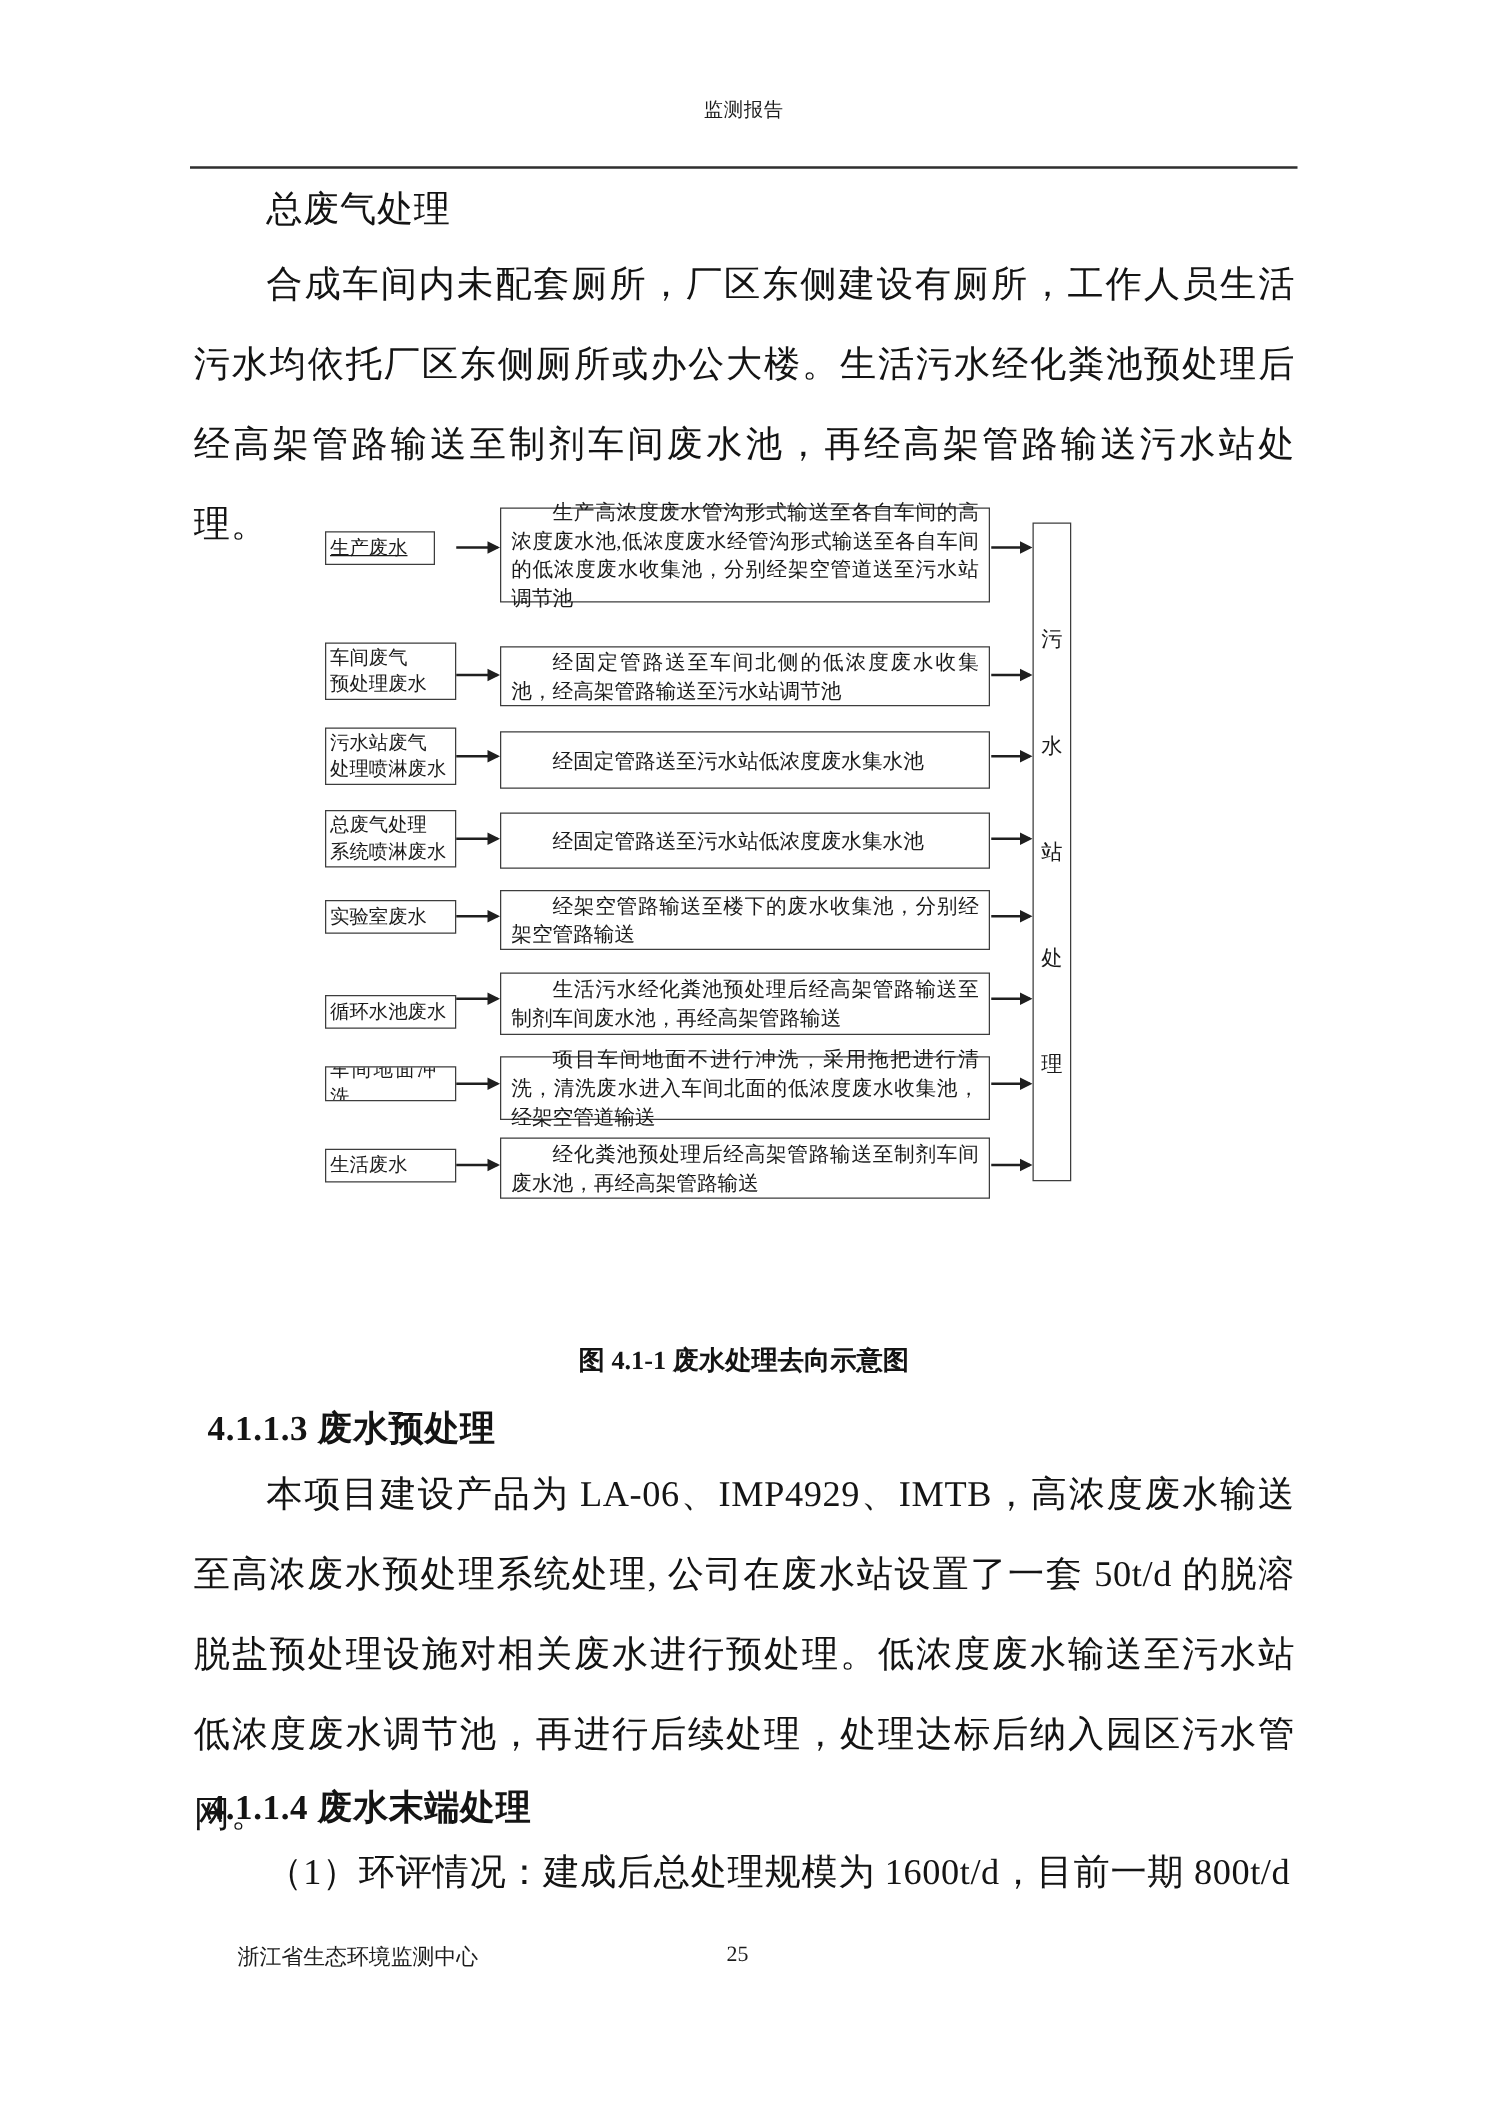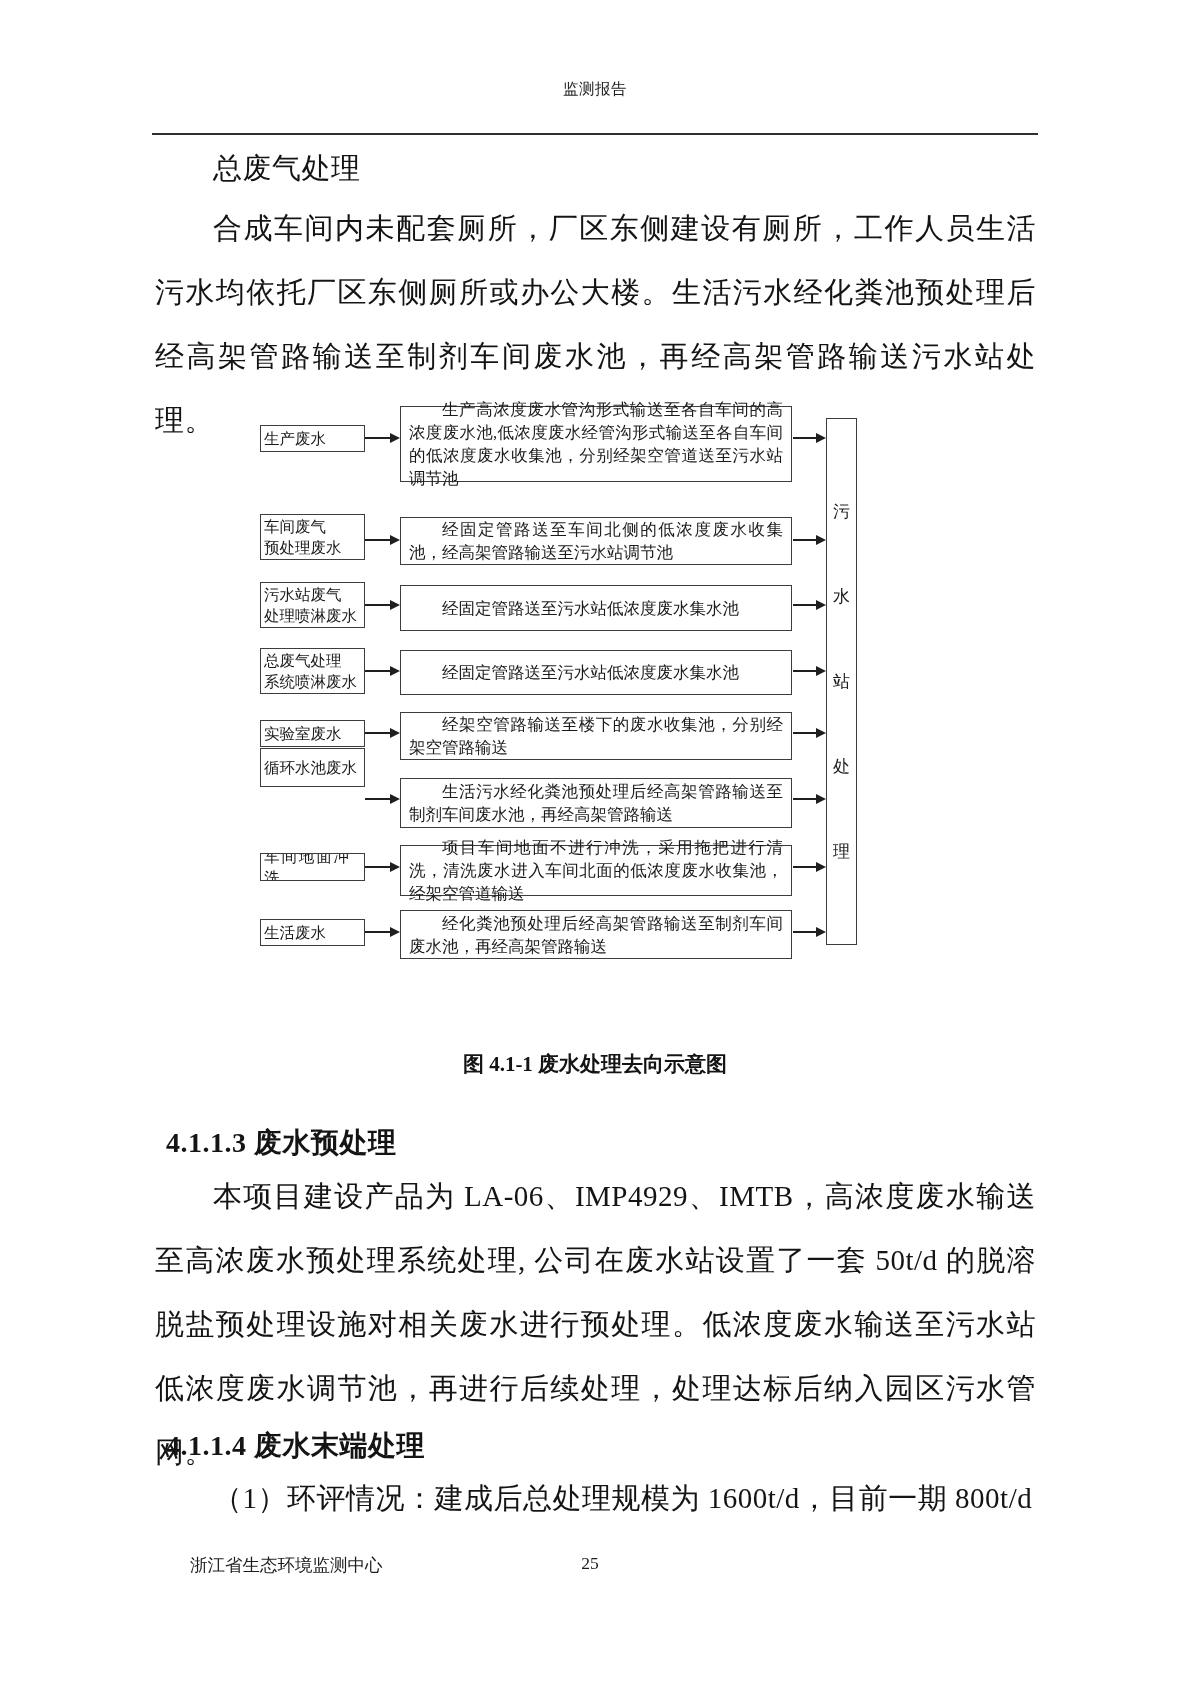--- a/index.html
+++ b/index.html
@@ -12,21 +12,21 @@
   .hdr{
     left:150px;top:77px;width:890px;text-align:center;
     font-size:15.5px;line-height:23px;color:#1c1c1c;letter-spacing:0.5px;
   }
   .hdr-rule{left:152px;top:133px;width:886px;height:0;border-top:2.5px solid #2f2f2f;}
   .body-text{
     left:155px;width:881px;font-size:29px;line-height:64px;
     text-align:justify;text-indent:2em;letter-spacing:0.5px;
   }
   .sec-head{left:155px;font-size:28px;font-weight:bold;letter-spacing:0.5px;margin-left:11px;}
-  .caption{left:155px;width:880px;text-align:center;font-size:21px;font-weight:bold;}
+  .caption{left:155px;width:880px;text-align:center;font-size:21px;font-weight:bold;margin-top:24px;}
   
   .lbox{
     border:1.5px solid #3d3d3d;font-size:15.5px;line-height:21px;
     display:flex;flex-direction:column;justify-content:center;
     padding:1px 3px;white-space:pre-line;box-sizing:border-box;
     word-spacing:-2px;overflow:hidden;color:#1a1a1a;
   }
   .mbox{
     border:1.5px solid #3d3d3d;font-size:16.5px;line-height:23px;
     display:flex;align-items:center;box-sizing:border-box;
@@ -52,21 +52,21 @@
 <div class="abs hdr">
   <div>监测报告</div>
 </div>
 <div class="abs hdr-rule"></div>
 
 <div class="abs body-text" style="top:148px;line-height:40px;">总废气处理</div>
 <div class="abs body-text" style="top:196px;">合成车间内未配套厕所，厂区东侧建设有厕所，工作人员生活污水均依托厂区东侧厕所或办公大楼。生活污水经化粪池预处理后经高架管路输送至制剂车间废水池，再经高架管路输送污水站处理。</div>
 
 <div class="abs" style="left:0;top:0;width:1190px;height:0;">
 
-  <div class="abs lbox" style="left:260px;top:425px;width:105px;height:27px;">生产废水</div>
+  <div class="abs lbox" style="left:260px;top:425px;width:88px;height:27px;text-decoration:underline;">生产废水</div>
   <div class="arrow" style="left:365px;top:437px;width:33px;"></div>
   <div class="abs mbox" style="left:400px;top:406px;width:392px;height:76px;">
       <p>生产高浓度废水管沟形式输送至各自车间的高浓度废水池,低浓度废水经管沟形式输送至各自车间的低浓度废水收集池，分别经架空管道送至污水站调节池</p>
     </div>
   <div class="arrow" style="left:793px;top:437px;width:31px;"></div>
 
   <div class="abs lbox" style="left:260px;top:514px;width:105px;height:46px;">车间废气
 预处理废水</div>
   <div class="arrow" style="left:365px;top:539px;width:33px;"></div>
   <div class="abs mbox" style="left:400px;top:517px;width:392px;height:48px;">
@@ -90,21 +90,21 @@
     </div>
   <div class="arrow" style="left:793px;top:670px;width:31px;"></div>
 
   <div class="abs lbox" style="left:260px;top:720px;width:105px;height:27px;">实验室废水</div>
   <div class="arrow" style="left:365px;top:732px;width:33px;"></div>
   <div class="abs mbox" style="left:400px;top:712px;width:392px;height:48px;">
       <p>经架空管路输送至楼下的废水收集池，分别经架空管路输送</p>
     </div>
   <div class="arrow" style="left:793px;top:732px;width:31px;"></div>
 
-  <div class="abs lbox" style="left:260px;top:748px;width:105px;height:39px;">循环水池废水</div>
+  <div class="abs lbox" style="left:260px;top:796px;width:105px;height:27px;">循环水池废水</div>
   <div class="arrow" style="left:365px;top:798px;width:33px;"></div>
   <div class="abs mbox" style="left:400px;top:778px;width:392px;height:50px;">
       <p>生活污水经化粪池预处理后经高架管路输送至制剂车间废水池，再经高架管路输送</p>
     </div>
   <div class="arrow" style="left:793px;top:798px;width:31px;"></div>
 
   <div class="abs lbox" style="left:260px;top:853px;width:105px;height:28px;">车 间 地 面 冲 洗</div>
   <div class="arrow" style="left:365px;top:866px;width:33px;"></div>
   <div class="abs mbox" style="left:400px;top:845px;width:392px;height:51px;">
       <p>项目车间地面不进行冲洗，采用拖把进行清洗，清洗废水进入车间北面的低浓度废水收集池，经架空管道输送</p>

